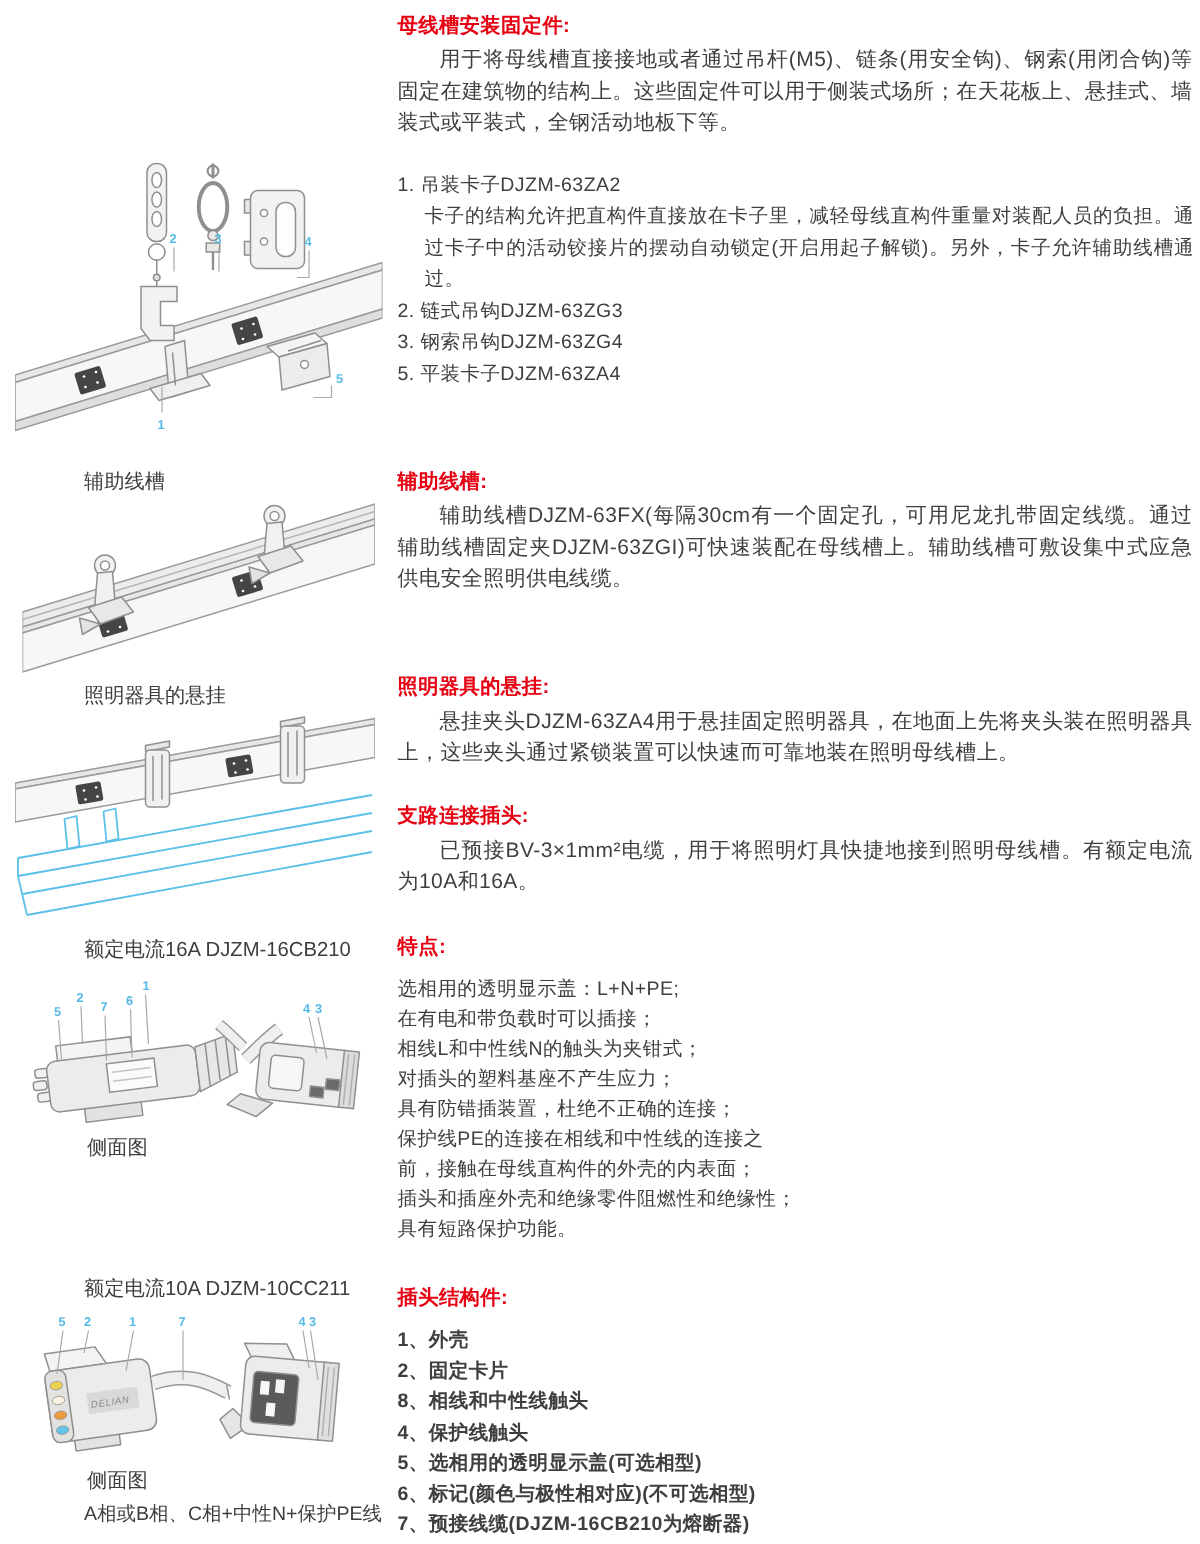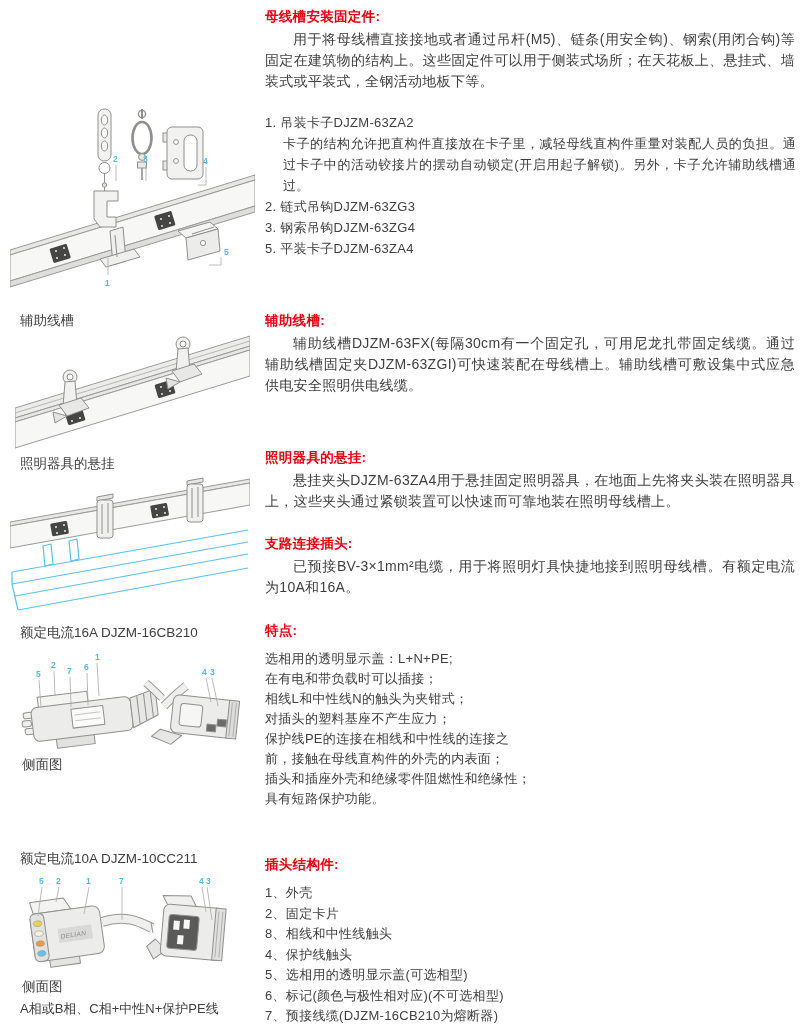--- a/index.html
+++ b/index.html
@@ -3,27 +3,27 @@
 <meta charset="utf-8">
 <style>
   html,body{margin:0;padding:0;}
   body{
     width:800px;height:1029px;background:#ffffff;position:relative;
     font-family:"Liberation Sans", sans-serif;color:#3f3f3f;
     -webkit-font-smoothing:antialiased;
   }
   .page{position:absolute;inset:0;overflow:hidden;}
   .fig{position:absolute;}
-  .lbl{position:absolute;font-size:13.5px;color:#3e3e3e;white-space:nowrap;}
+  .lbl{position:absolute;font-size:13.5px;color:#3e3e3e;white-space:nowrap;margin-left:36px;}
   .sec-head{position:absolute;left:265px;width:532px;font-size:13.5px;font-weight:bold;color:#e60012;letter-spacing:.3px;}
   .sec-body{position:absolute;left:265px;width:530px;font-size:14px;line-height:21px;text-align:justify;text-indent:2em;letter-spacing:.3px;}
   .fx-list{position:absolute;left:265px;top:112px;width:531px;font-size:13px;line-height:21px;letter-spacing:.3px;}
   .fx-desc{padding-left:18px;text-align:justify;}
   .feat-list{position:absolute;left:265px;top:649px;width:531px;font-size:13px;line-height:20px;letter-spacing:.3px;}
-  .part-list{position:absolute;left:265px;top:883px;width:531px;font-size:13px;line-height:20.5px;letter-spacing:.3px;}
+  .part-list{position:absolute;left:265px;top:883px;width:531px;font-size:13px;line-height:20.5px;letter-spacing:.3px;font-weight:bold;}
   svg{display:block;}
   svg text.co{font-family:"Liberation Sans",sans-serif;font-size:8.5px;font-weight:600;fill:#55b8e6;}
   svg text.logo{font-family:"Liberation Sans",sans-serif;font-size:6.5px;font-style:italic;fill:#8b8b89;letter-spacing:.4px;}
 </style>
 </head>
 <body>
 
 <div class="page">
 
   <div class="fig" style="left:10px;top:105px">
@@ -336,20 +336,21 @@
 
   <div class="sec-head" style="top:535px">支路连接插头:</div>
   <div class="sec-body" style="top:556px">已预接BV-3×1mm²电缆，用于将照明灯具快捷地接到照明母线槽。有额定电流为10A和16A。</div>
 
   <div class="sec-head" style="top:622px">特点:</div>
   <div class="feat-list">
     <div>选相用的透明显示盖：L+N+PE;</div>
     <div>在有电和带负载时可以插接；</div>
     <div>相线L和中性线N的触头为夹钳式；</div>
     <div>对插头的塑料基座不产生应力；</div>
+    <div>具有防错插装置，杜绝不正确的连接；</div>
     <div>保护线PE的连接在相线和中性线的连接之</div>
     <div>前，接触在母线直构件的外壳的内表面；</div>
     <div>插头和插座外壳和绝缘零件阻燃性和绝缘性；</div>
     <div>具有短路保护功能。</div>
   </div>
 
   <div class="sec-head" style="top:856px">插头结构件:</div>
   <div class="part-list">
     <div>1、外壳</div>
     <div>2、固定卡片</div>

